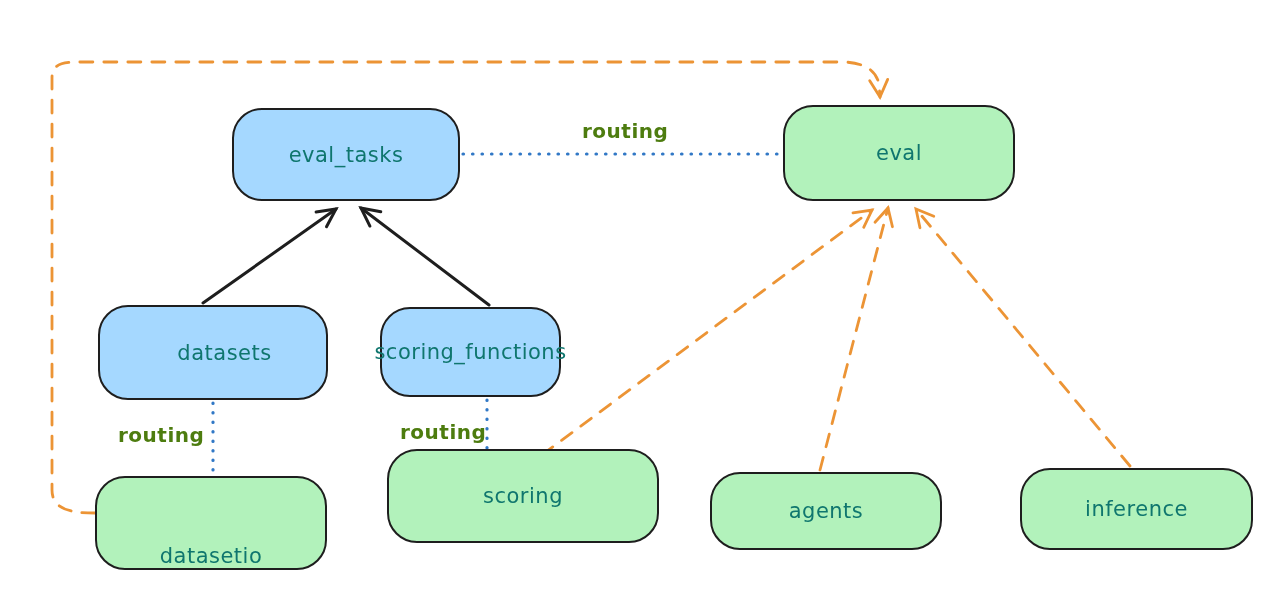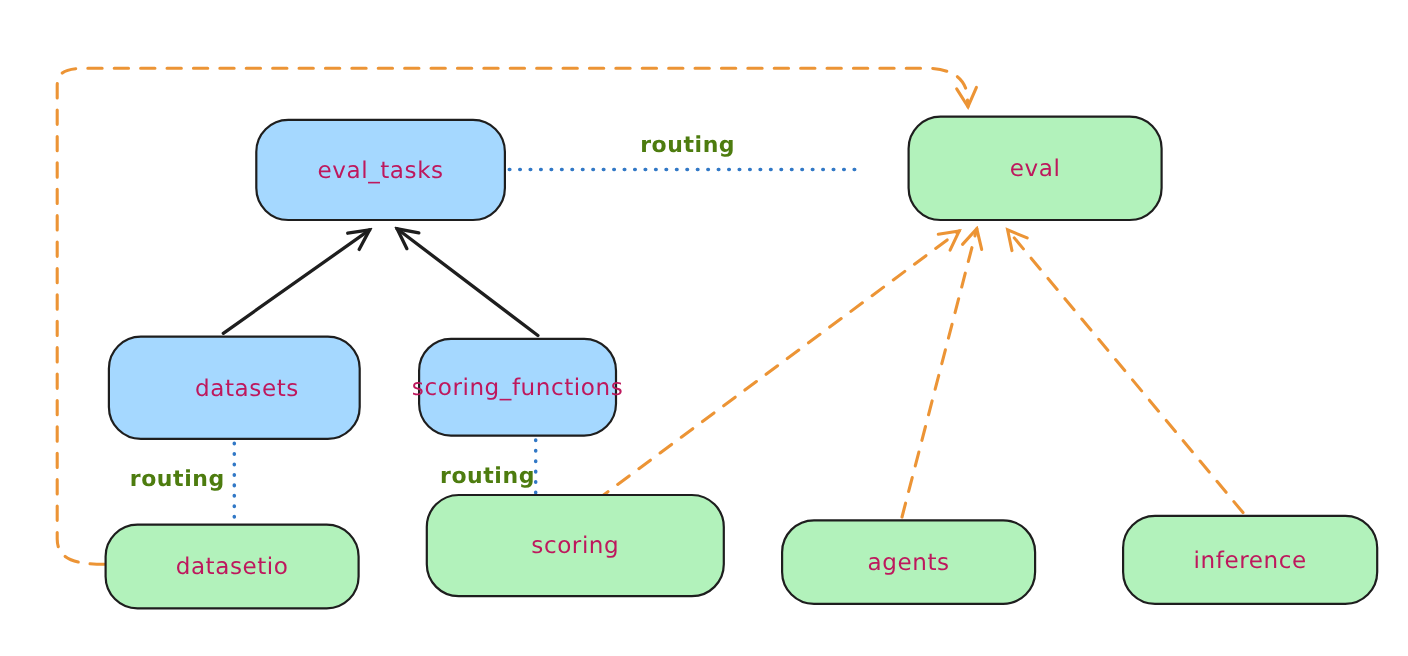--- a/index.html
+++ b/index.html
@@ -4,21 +4,21 @@
 <style>
   html,body{margin:0;padding:0;background:#ffffff;}
   body{font-family:"DejaVu Sans","Liberation Sans",sans-serif;}
   .canvas{position:relative;width:1280px;height:596px;background:#ffffff;overflow:hidden;}
   .edges{position:absolute;left:0;top:0;width:1280px;height:596px;}
   .node{
     position:absolute;
     border:2.6px solid #1e1e1e;
     border-radius:30px;
     display:flex;align-items:center;justify-content:center;
-    font-size:21px;color:#be185d;
+    font-size:21px;color:#0f766e;
     letter-spacing:0.5px;
     box-sizing:border-box;
   }
   .node.api{background:#a5d8ff;}
   .node.provider{background:#b2f2bb;}
   .edge-label{
     position:absolute;
     color:#4d7c0f;font-weight:700;font-size:20px;letter-spacing:0.5px;
     white-space:nowrap;
   }
@@ -48,33 +48,33 @@
     <path d="M 95 513 C 72 513 52 510 52 490 L 52 78 C 52 64 62 62 80 62 L 844 62 C 866 63 876 71 879 84 L 880 97" fill="none" stroke="#ec9435" stroke-width="2.8" stroke-linecap="round" stroke-dasharray="13 11" marker-end="url(#ah-orange)"></path>
     <line x1="523" y1="469" x2="872" y2="210" stroke="#ec9435" stroke-width="2.8" stroke-linecap="round" stroke-dasharray="13 11" marker-end="url(#ah-orange)"></line>
     <line x1="820" y1="470" x2="888" y2="208" stroke="#ec9435" stroke-width="2.8" stroke-linecap="round" stroke-dasharray="13 11" marker-end="url(#ah-orange)"></line>
     <line x1="1130" y1="466" x2="916" y2="209" stroke="#ec9435" stroke-width="2.8" stroke-linecap="round" stroke-dasharray="13 11" marker-end="url(#ah-orange)"></line>
   </svg>
 
   <div class="node api" style="left:232px;top:108px;width:228px;height:93px;">
     <span>eval_tasks</span>
   </div>
 
-  <div class="node provider" style="left:783px;top:105px;width:232px;height:96px;margin-left:42px;">
+  <div class="node provider" style="left:783px;top:105px;width:232px;height:96px;">
     <span>eval</span>
   </div>
 
   <div class="node api" style="left:98px;top:305px;width:230px;height:95px;padding-left:23px;">
     <span>datasets</span>
   </div>
 
   <div class="node api" style="left:380px;top:307px;width:181px;height:90px;">
     <span>scoring_functions</span>
   </div>
 
-  <div class="node provider" style="left:95px;top:476px;width:232px;height:78px;">
+  <div class="node provider" style="left:95px;top:476px;width:232px;height:94px;align-items:flex-end;">
     <span>datasetio</span>
   </div>
 
   <div class="node provider" style="left:387px;top:449px;width:272px;height:94px;">
     <span>scoring</span>
   </div>
 
   <div class="node provider" style="left:710px;top:472px;width:232px;height:78px;">
     <span>agents</span>
   </div>

